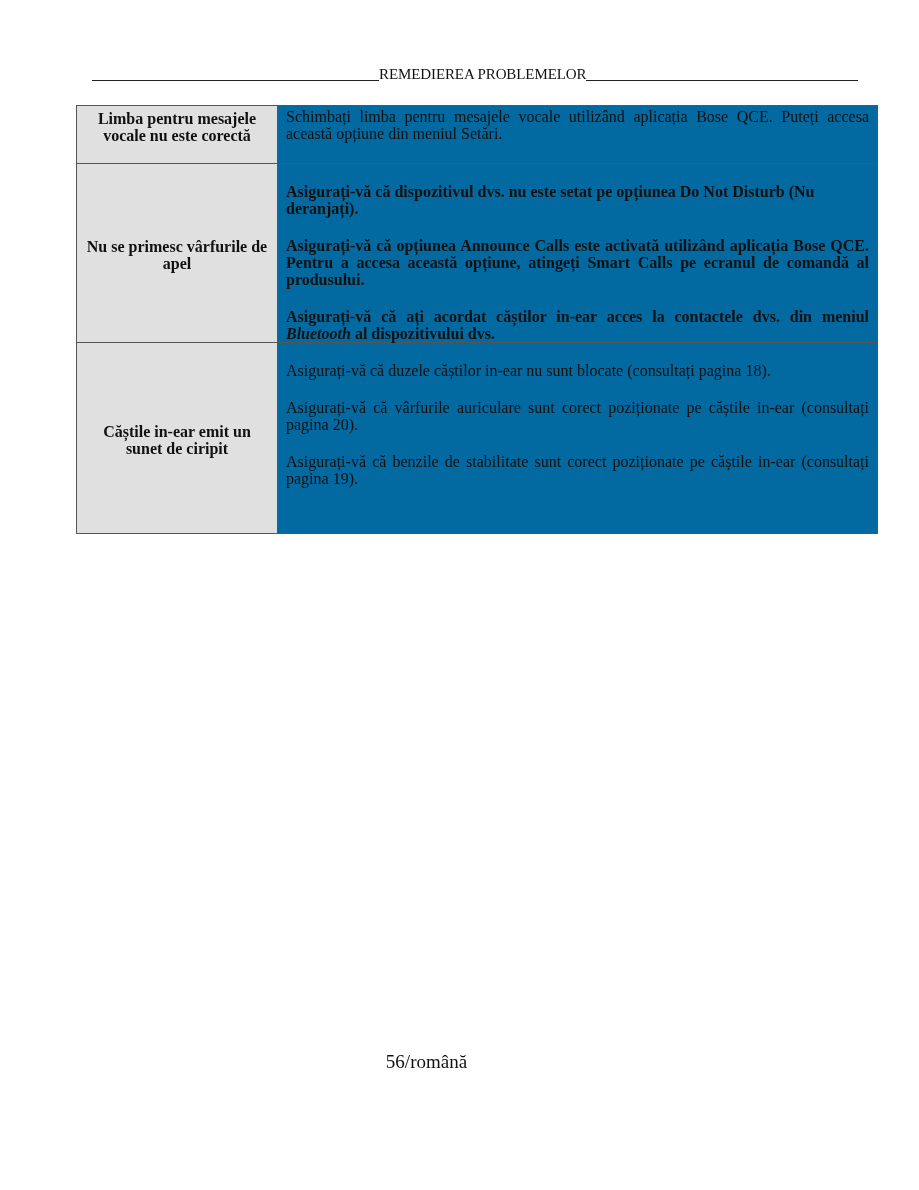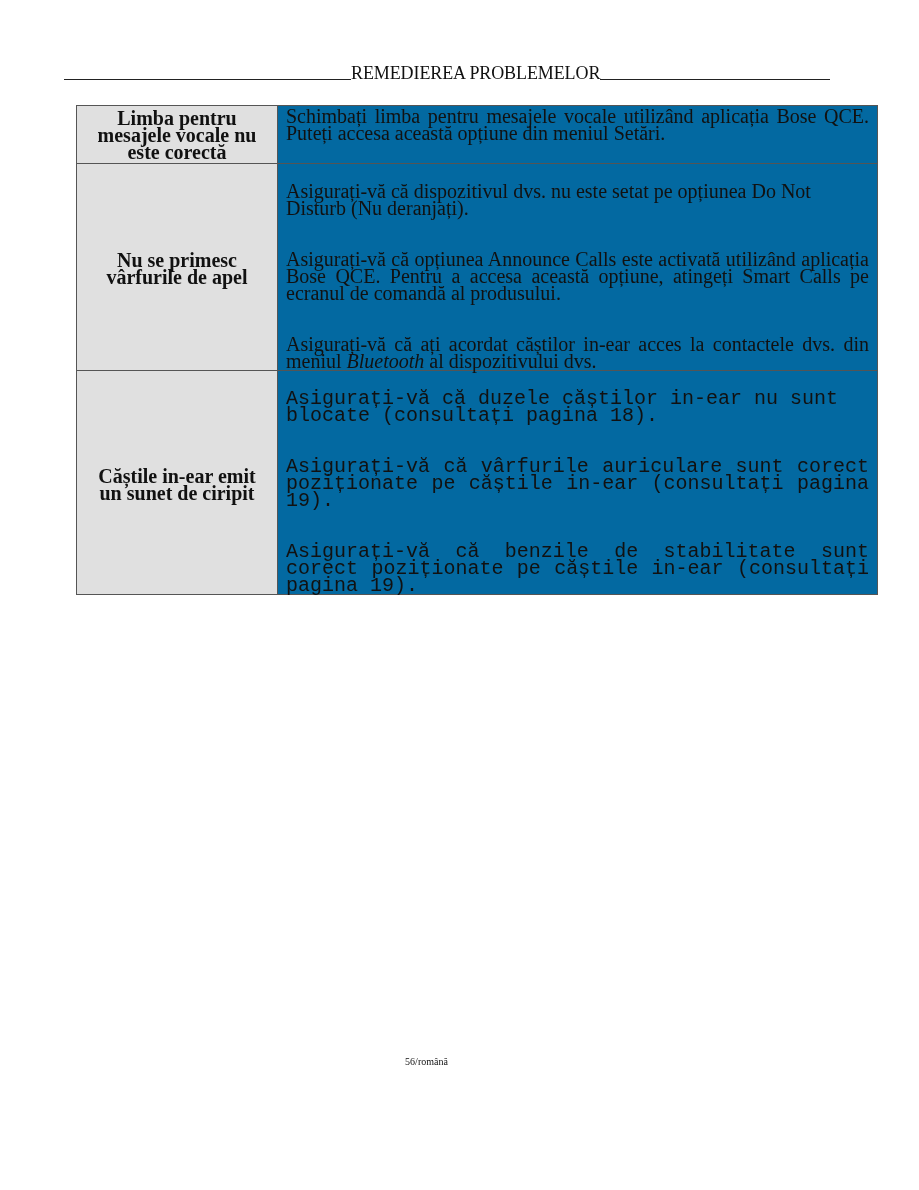--- a/index.html
+++ b/index.html
@@ -10,27 +10,27 @@
     body {
       width: 919px;
       height: 1190px;
       position: relative;
       font-family: "Liberation Serif", "DejaVu Serif", serif;
       color: #111111;
       overflow: hidden;
     }
     .page-header {
       position: absolute;
-      left: 64px;
+      left: 92px;
       top: 64px;
       width: 766px;
       height: 20px;
       display: flex;
-      align-items: flex-start;
-      font-size: 18px;
+      align-items: center;
+      font-size: 15px;
       line-height: 18px;
     }
     .header-rule {
       flex: 1 1 auto;
       border-bottom: 1px solid #222;
       height: 15px;
       margin-bottom: 2px;
     }
     .header-rule.left { flex: 0 0 287px; }
     .header-title {
@@ -44,21 +44,21 @@
       position: absolute;
       left: 76px;
       top: 105px;
       width: 800px;
       border-collapse: collapse;
       table-layout: fixed;
     }
     table.trouble td {
       border: 1px solid #555;
       vertical-align: top;
-      font-size: 20px;
+      font-size: 16px;
       line-height: 17px;
       padding: 0;
     }
     td.problem {
       width: 200px;
       background: #e0e0e0;
       font-weight: bold;
       text-align: center;
     }
     td.solution {
@@ -69,41 +69,41 @@
     .problem-inner {
       padding: 4px 8px 0 8px;
     }
     .solution-inner {
       padding: 2px 8px 0 8px;
     }
     .para {
       margin: 0;
       text-align: justify;
     }
-    .para + .para { margin-top: 34px; }
+    .para + .para { margin-top: 20px; }
 
     tr.row1 td { height: 57px; }
-    tr.row2 td { height: 171px; }
+    tr.row2 td { height: 171px; font-weight: bold; }
     tr.row3 td { height: 190px; text-align: center; }
 
     tr.row2 td.problem, tr.row3 td.problem {
       vertical-align: middle;
     }
     tr.row2 .solution-inner { padding-top: 19px; }
-    tr.row3 .solution-inner { padding-top: 19px; font-family: Liberation Mono, monospace; }
+    tr.row3 .solution-inner { padding-top: 19px; }
 
     .italic { font-style: italic; }
 
     .page-footer {
       position: absolute;
       left: 0;
       width: 853px;
       top: 1053px;
       text-align: center;
-      font-size: 10px;
+      font-size: 19px;
       line-height: 17px;
     }
   </style>
 </head>
 <body>
 
 <div class="page-header">
   <span class="header-rule left"></span>
   <span class="header-title">REMEDIEREA PROBLEMELOR</span>
   <span class="header-rule"></span>
@@ -133,21 +133,21 @@
         </div>
       </td>
     </tr>
     <tr class="row3">
       <td class="problem">
         <div class="problem-inner">Căștile in-ear emit un sunet de ciripit</div>
       </td>
       <td class="solution">
         <div class="solution-inner">
           <p class="para" style="text-align:left;">Asigurați-vă că duzele căștilor in-ear nu sunt blocate (consultați pagina 18).</p>
-          <p class="para">Asigurați-vă că vârfurile auriculare sunt corect poziționate pe căștile in-ear (consultați pagina 19).</p>
+          <p class="para">Asigurați-vă că vârfurile auriculare sunt corect poziționate pe căștile in-ear (consultați pagina 20).</p>
           <p class="para">Asigurați-vă că benzile de stabilitate sunt corect poziționate pe căștile in-ear (consultați pagina 19).</p>
         </div>
       </td>
     </tr>
   </tbody>
 </table>
 
 <div class="page-footer">56/română</div>
 
 </body></html>

